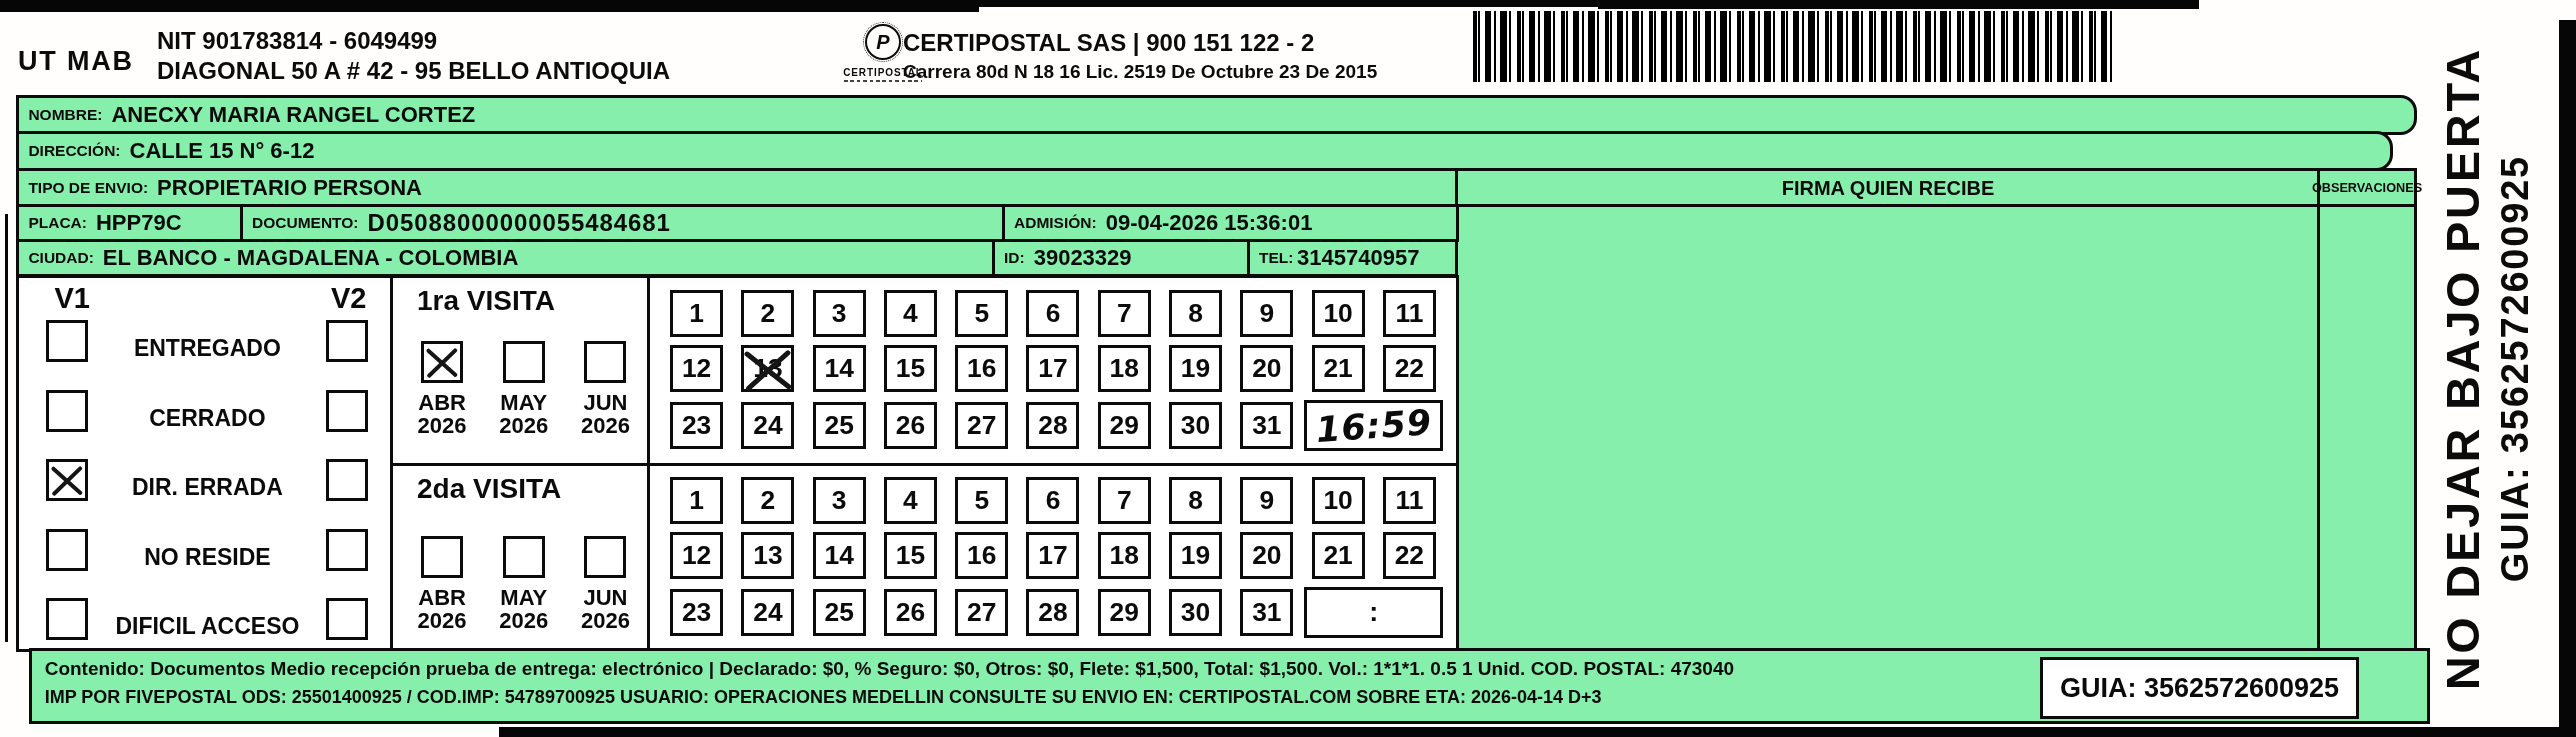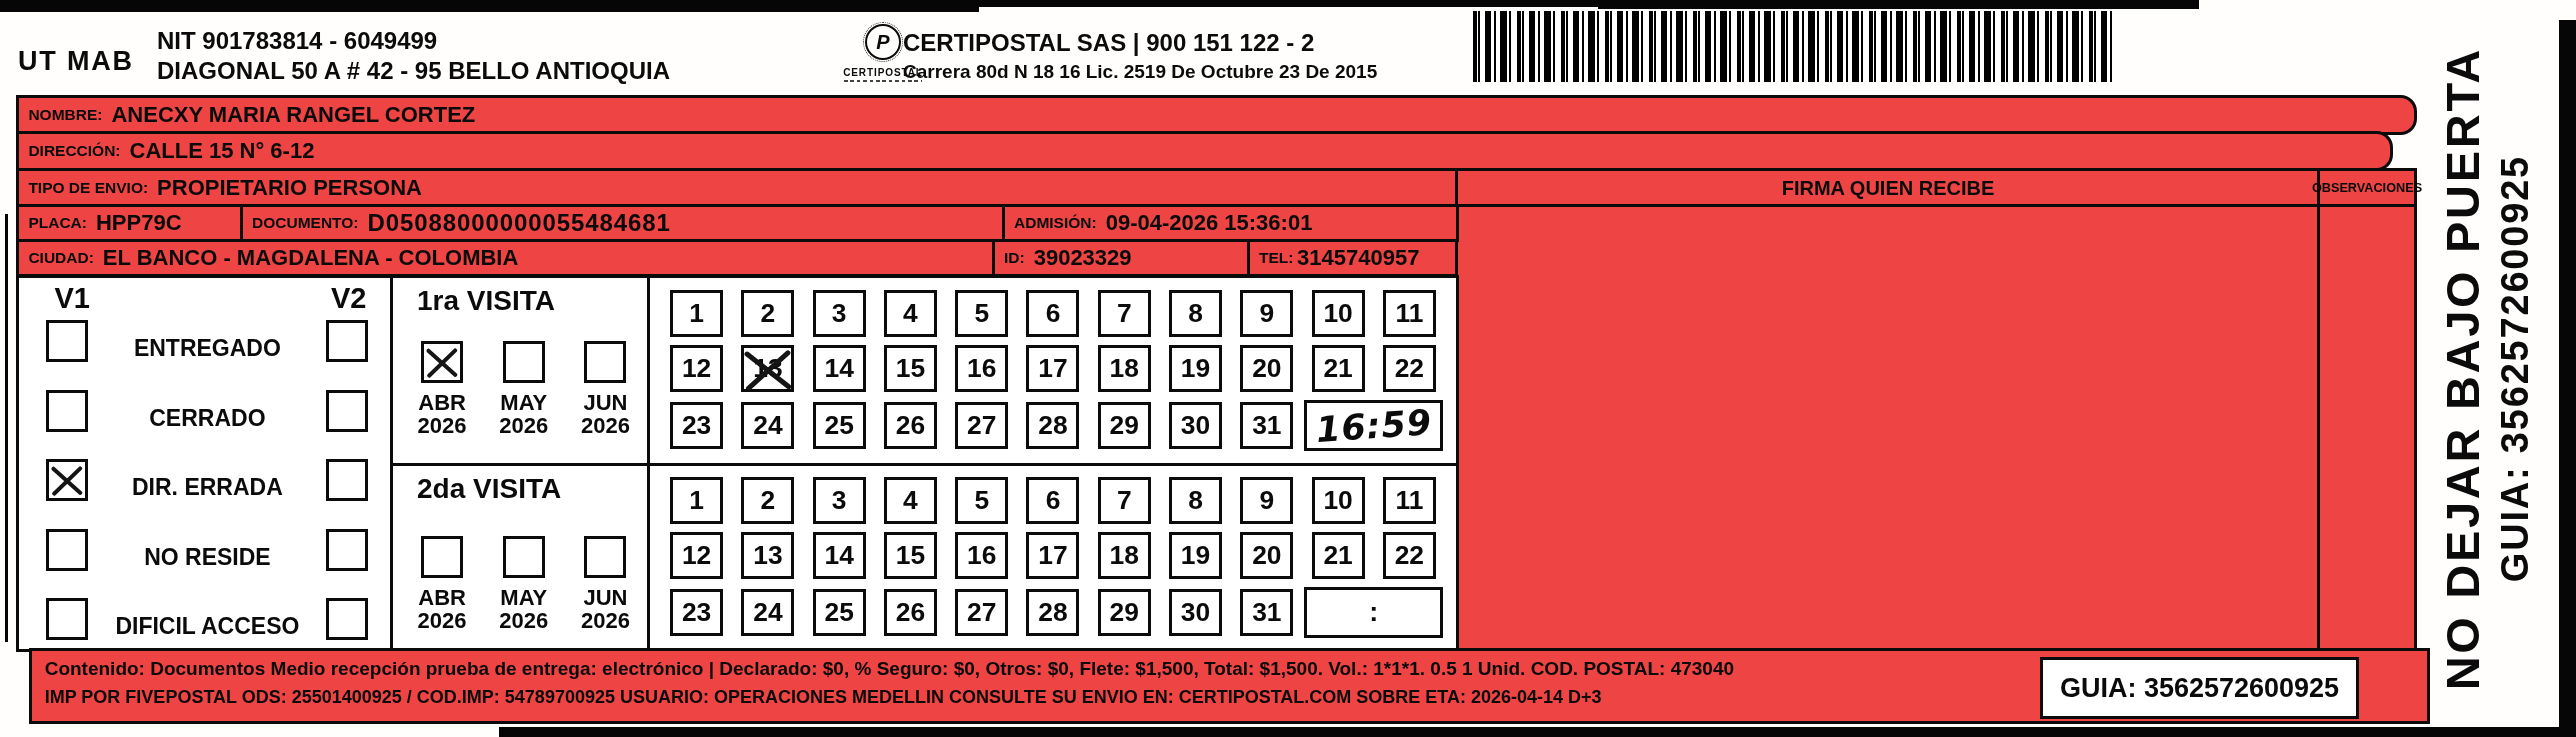--- a/index.html
+++ b/index.html
@@ -28,21 +28,21 @@
             background:repeating-linear-gradient(90deg,#444 0 3.6px,transparent 3.6px 6.4px);}
   #brand-block{position:absolute;left:903px;top:27px;white-space:nowrap;}
   #brand-line1{font-size:24px;font-weight:bold;line-height:31px;}
   #brand-line2{font-size:19px;font-weight:bold;line-height:27px;}
   #barcode{position:absolute;left:1473px;top:11px;width:639px;height:71px;
            background:repeating-linear-gradient(90deg,#000 0 3.6px,#fff 3.6px 5.5px,#000 5.5px 7.3px,#fff 7.3px 12px,
            #000 12px 18px,#fff 18px 21px,#000 21px 23px,#fff 23px 27px,#000 27px 34px,#fff 34px 36px,
            #000 36px 38px,#fff 38px 44px);}
 
   
-  .cell{position:absolute;border:3.6px solid #0b0b0b;background:#ef4444;display:flex;align-items:center;
+  .cell{position:absolute;border:3.6px solid #0b0b0b;background:#86efac;display:flex;align-items:center;
         gap:9px;padding:0 9px;white-space:nowrap;overflow:visible;}
   .lbl{font-size:15.5px;font-weight:bold;}
   .val{font-size:22px;font-weight:bold;}
   #row-nombre{left:16.4px;top:95px;width:2401px;height:40px;border-radius:0 16.4px 16.4px 0;}
   #row-direccion{left:16.4px;top:131px;width:2377px;height:40px;border-radius:0 16.4px 16.4px 0;}
   #row-tipo{left:16.4px;top:168px;width:1442px;height:40px;}
   #hdr-firma{left:1455px;top:168px;width:866px;height:40px;justify-content:center;font-size:20px;font-weight:bold;}
   #hdr-obs{left:2317px;top:168px;width:100px;height:40px;justify-content:center;font-size:12.7px;font-weight:bold;padding:0 1.8px;}
   #body-firma{left:1455px;top:204px;width:866px;height:448px;}
   #body-obs{left:2317px;top:204px;width:100px;height:448px;}

